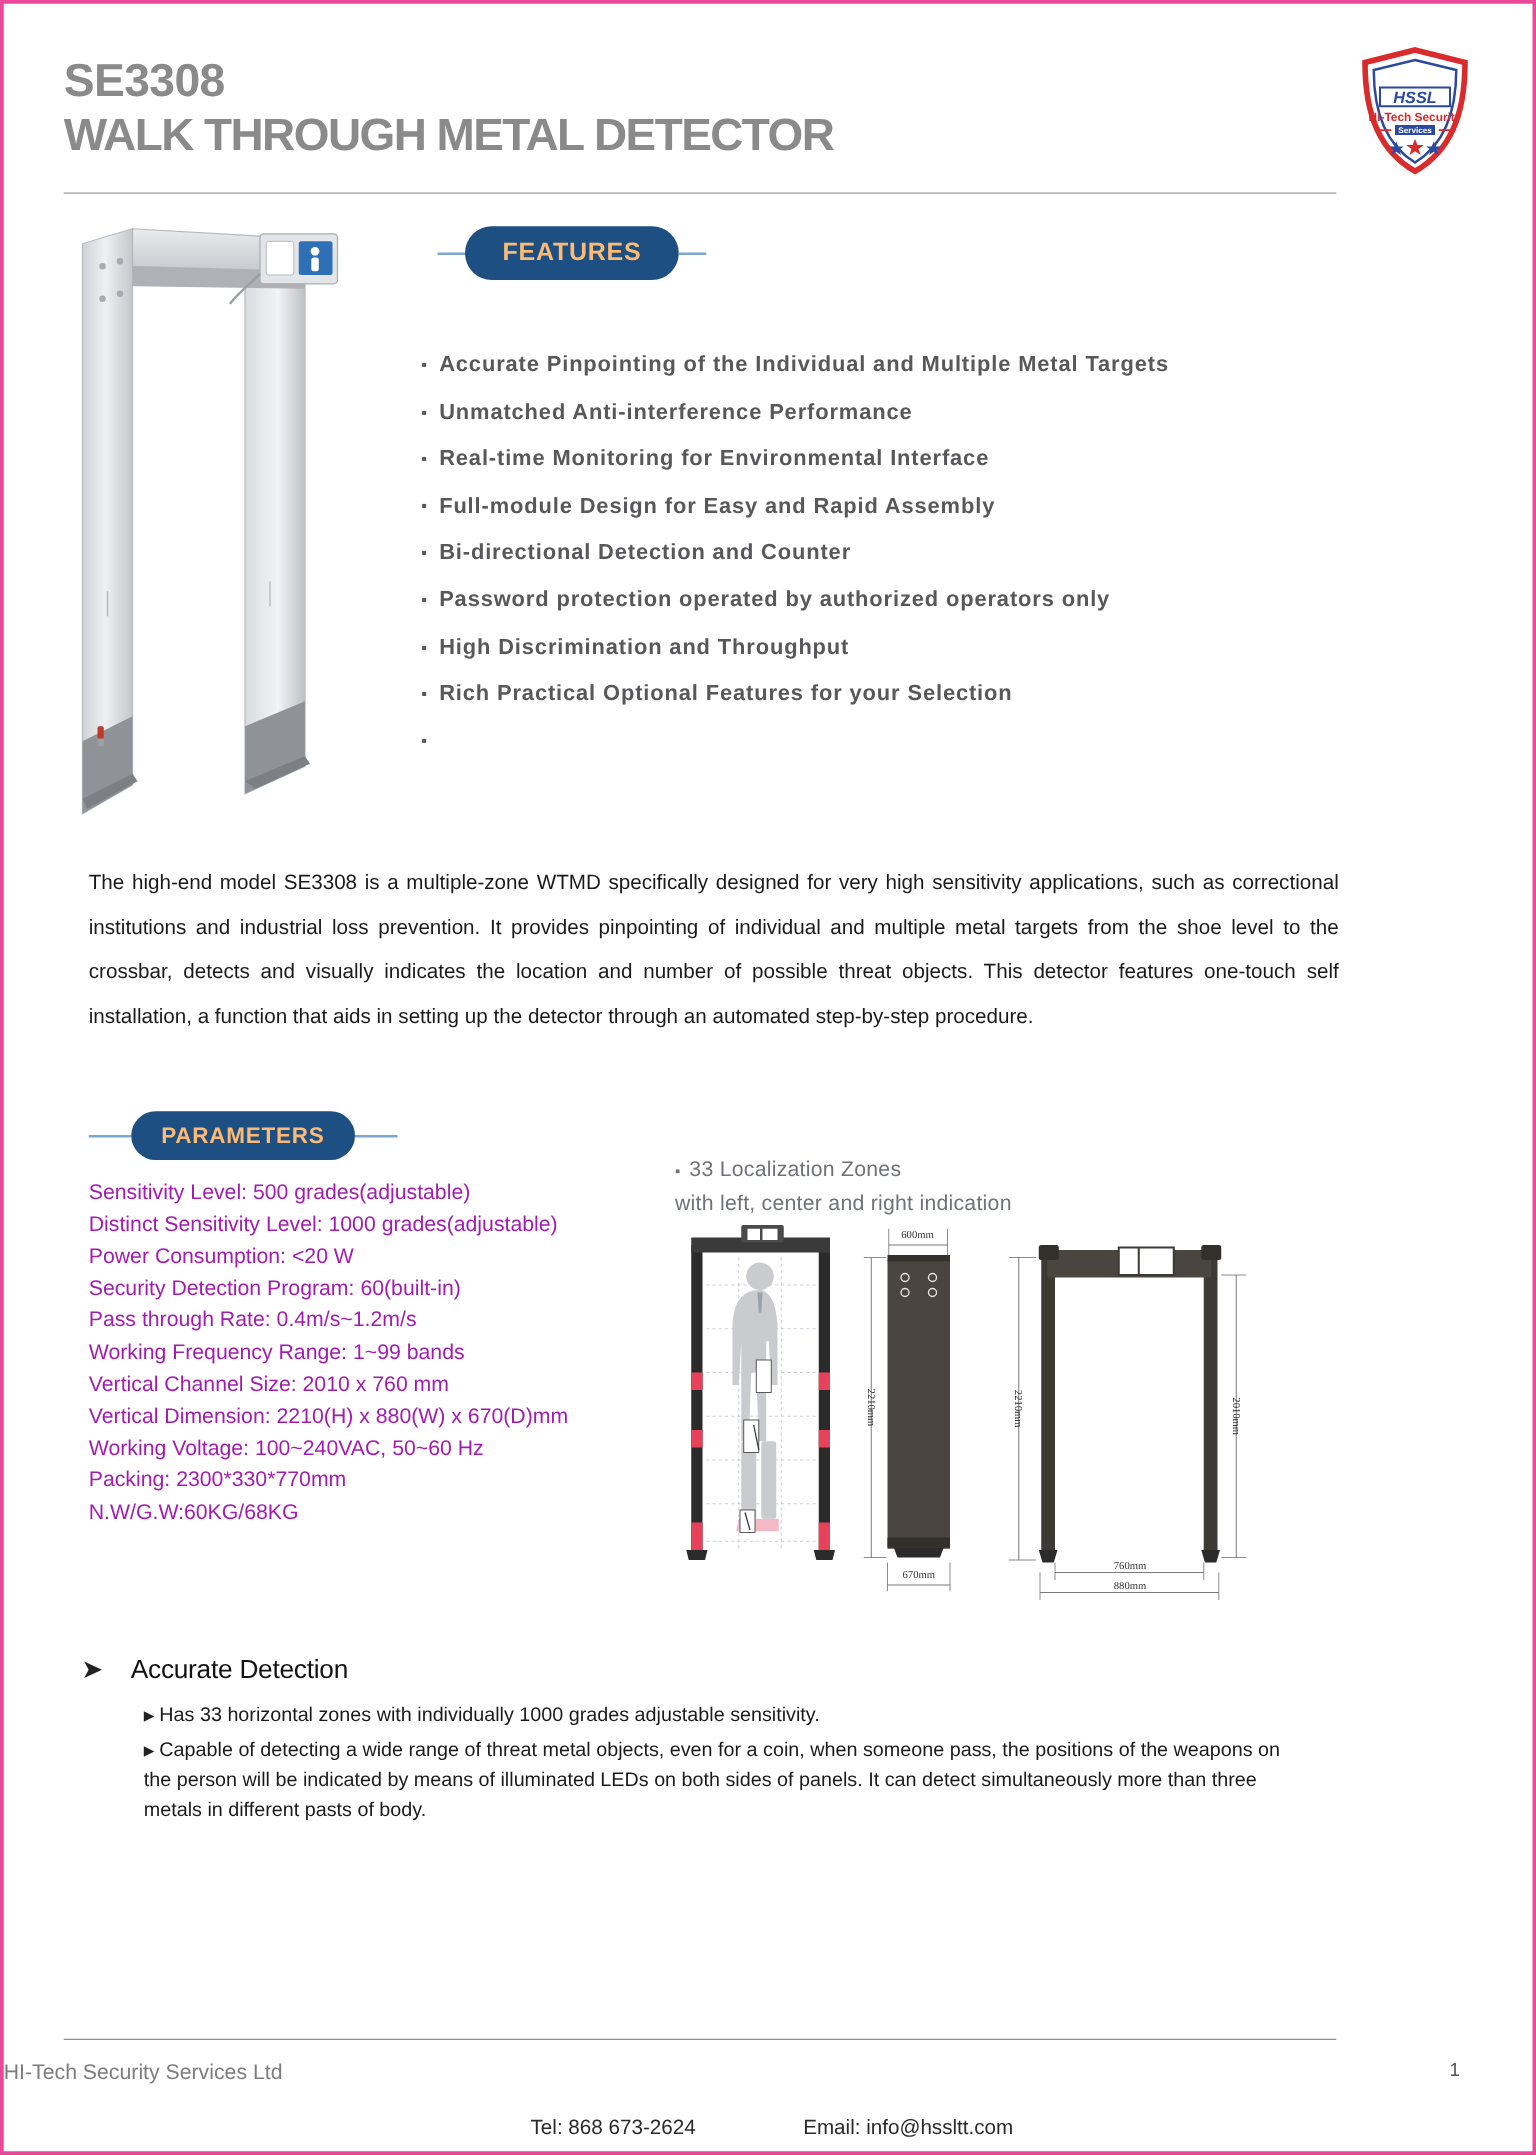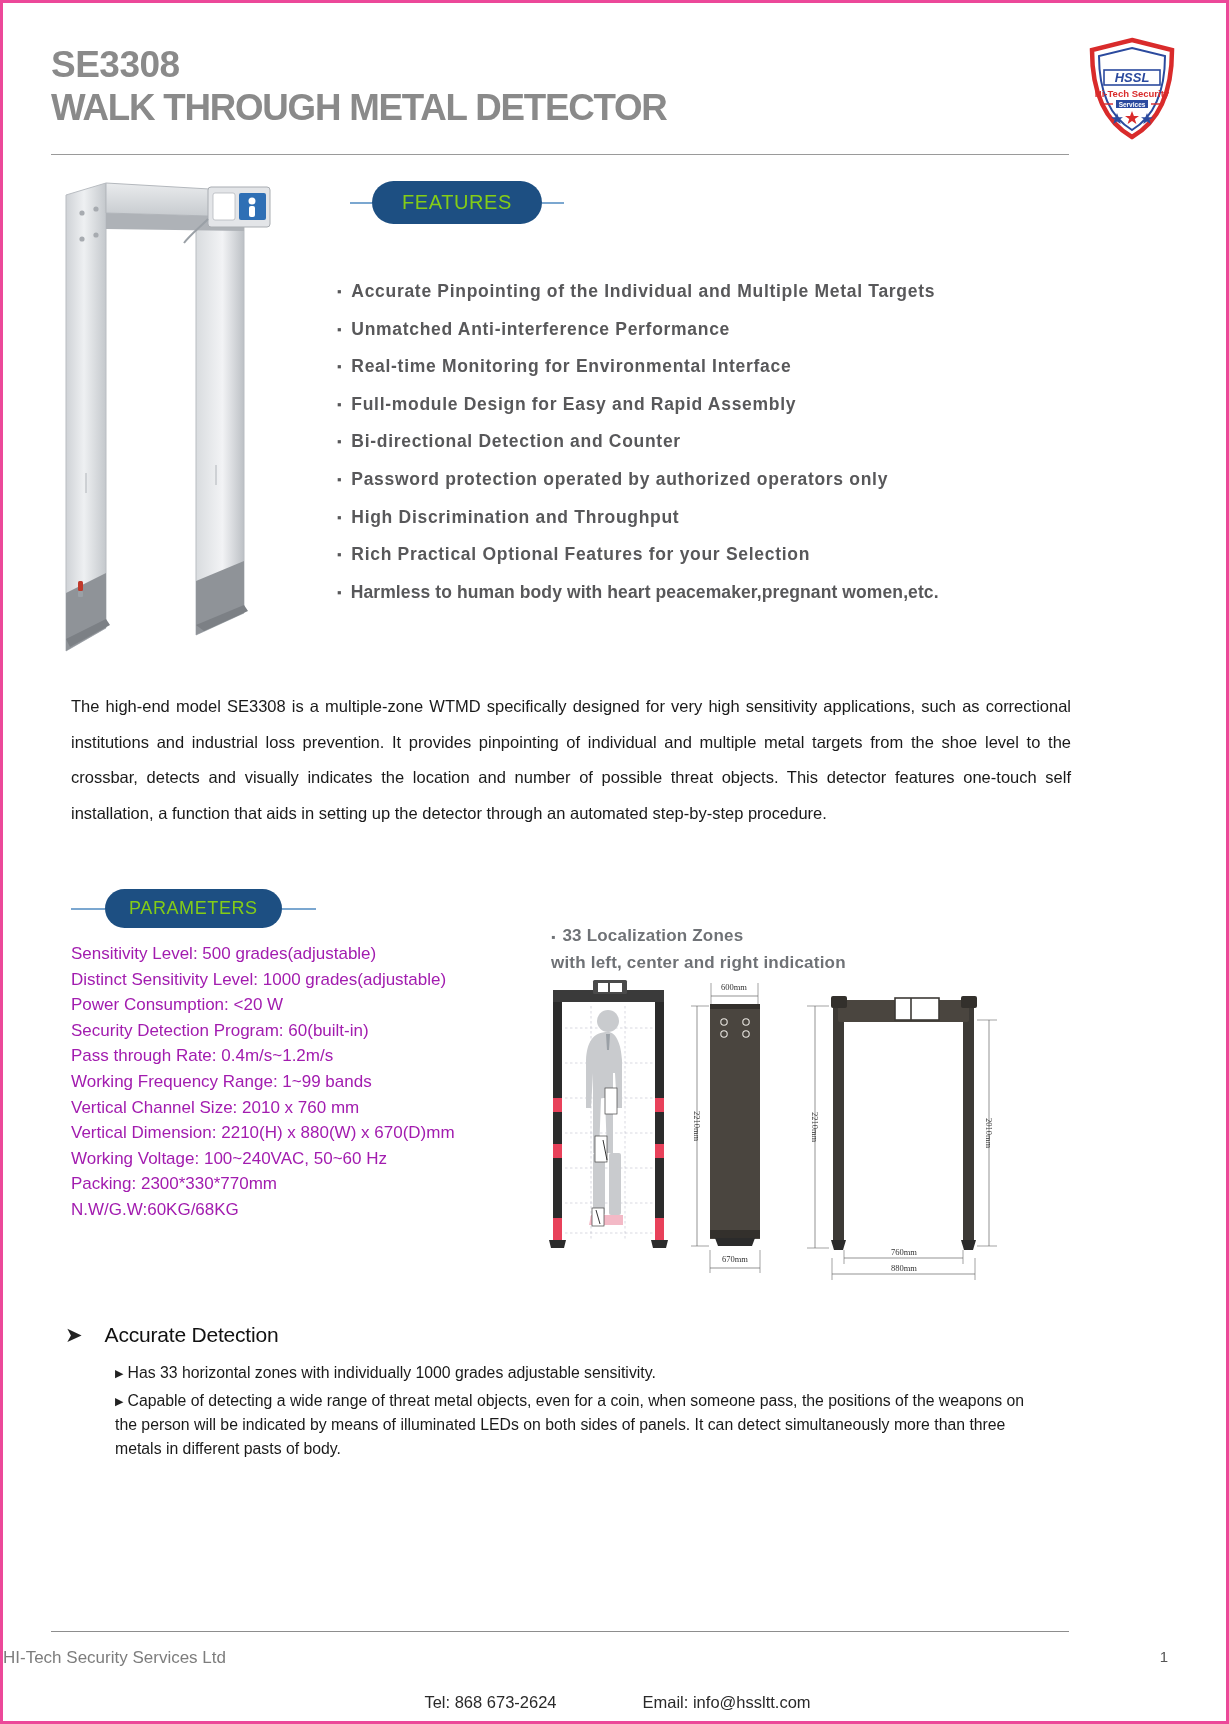--- a/index.html
+++ b/index.html
@@ -37,22 +37,22 @@
   .logo { position: absolute; right: 48px; top: 34px; width: 92px; height: 104px; }
 
   
   .device-photo { position: absolute; left: 55px; top: 170px; width: 270px; height: 500px; }
 
   
   .badge-wrap { display: flex; align-items: center; }
   .badge-line { height: 2px; background: #7ba7d0; width: 34px; }
   .badge-line.short { width: 22px; }
   .badge {
-    background: #1d4f82; color: #84cc16;
-    font-size: 20px; font-weight: normal; letter-spacing: 0.6px;
+    background: #1d4f82; color: #fdba74;
+    font-size: 20px; font-weight: bold; letter-spacing: 0.6px;
     padding: 10px 30px; border-radius: 26px;
     white-space: nowrap;
   }
 
   .features-head { position: absolute; left: 347px; top: 178px; }
   .params-head { position: absolute; left: 68px; top: 886px; }
   .params-head .badge { font-size: 18px; padding: 9px 24px; }
 
   
   .features {
@@ -78,22 +78,22 @@
   
   .params {
     position: absolute; left: 68px; top: 938px; width: 470px;
   }
   .param-line {
     font-size: 17px; color: #a21caf; line-height: 25.6px; white-space: nowrap;
   }
 
   
   .zones-head {
-    position: absolute; left: 548px; top: 920px; width: 480px;
-    font-size: 17px; font-weight: bold; color: #6f7276;
+    position: absolute; left: 537px; top: 920px; width: 480px;
+    font-size: 17px; font-weight: normal; color: #6f7276;
     line-height: 25px; letter-spacing: 0.2px;
   }
   .zones-head .zb { font-size: 12px; margin-right: 7px; }
 
   
   .diagrams { position: absolute; left: 540px; top: 965px; width: 520px; height: 320px; }
 
   
   .detect-head {
     position: absolute; left: 62px; top: 1320px;
@@ -240,21 +240,20 @@
     <div class="feature-item">
       <span class="feat-bullet">▪</span>
       <span>High Discrimination and Throughput</span>
     </div>
     <div class="feature-item">
       <span class="feat-bullet">▪</span>
       <span>Rich Practical Optional Features for your Selection</span>
     </div>
     <div class="feature-item tight">
       <span class="feat-bullet">▪</span>
-      <span>Harmless to human body with heart peacemaker,pregnant women,etc.</span>
     </div>
   </div>
 
   <div class="description">The high-end model SE3308 is a multiple-zone WTMD specifically designed for very high sensitivity applications, such as correctional institutions and industrial loss prevention. It provides pinpointing of individual and multiple metal targets from the shoe level to the crossbar, detects and visually indicates the location and number of possible threat objects. This detector features one-touch self installation, a function that aids in setting up the detector through an automated step-by-step procedure.</div>
 
   <div class="params-head badge-wrap">
     <span class="badge-line"></span>
     <span class="badge">PARAMETERS</span>
     <span class="badge-line"></span>
   </div>

